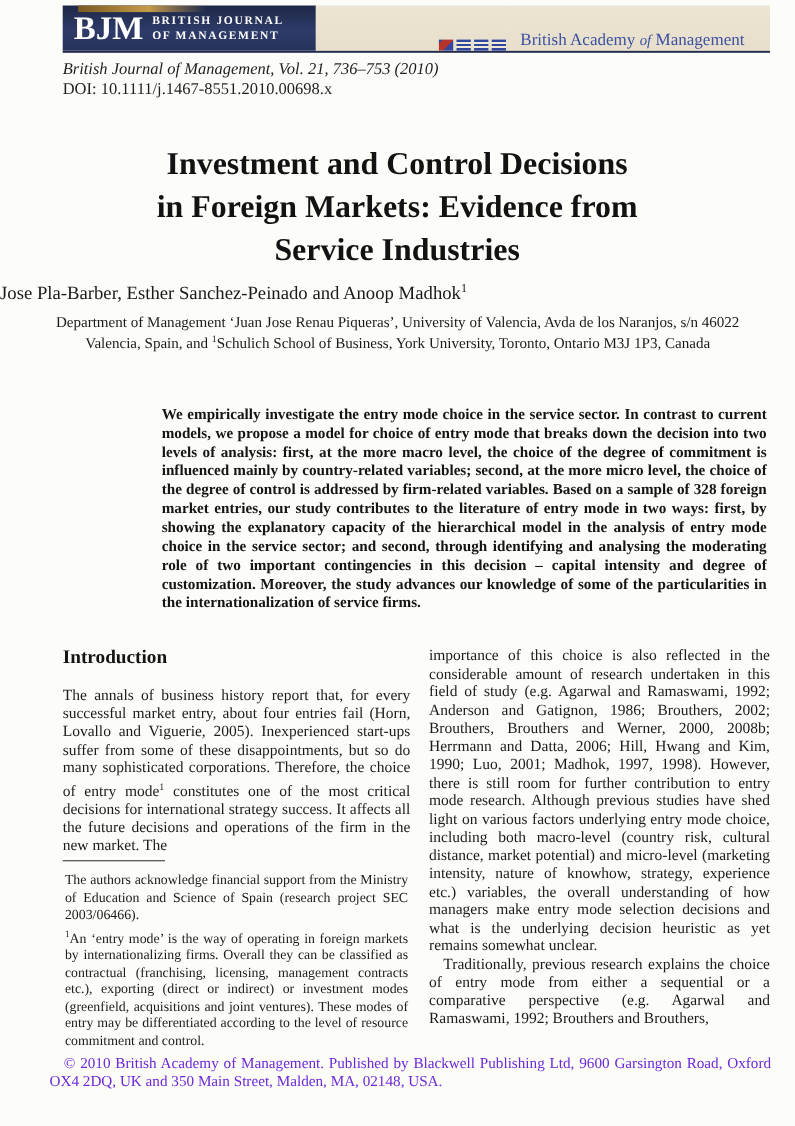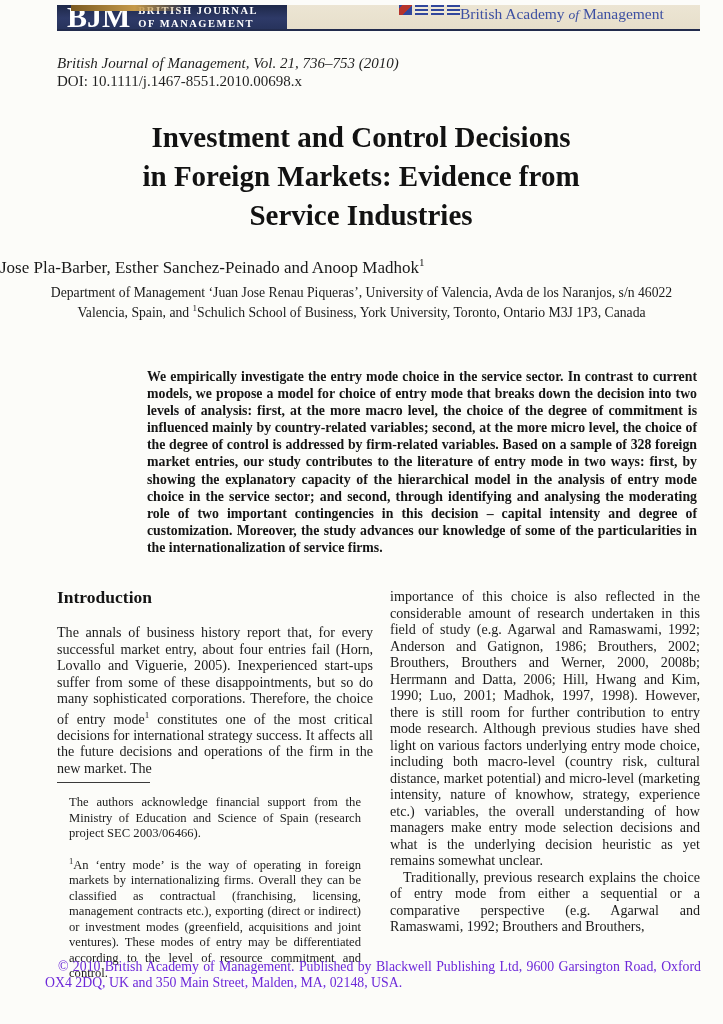--- a/index.html
+++ b/index.html
@@ -7,21 +7,21 @@
   body {
     width: 723px; height: 1024px; position: relative;
     background: #fcfcf9;
     font-family: "Liberation Serif", serif;
     color: #1b1b1b;
     overflow: hidden;
   }
 
   
   .banner {
-    position: absolute; left: 57px; top: 5px; width: 643px; height: 26px;
+    position: absolute; left: 57px; top: 5px; width: 643px; height: 43px;
     display: flex;
     border-bottom: 2px solid #222b4d;
   }
   .banner-left {
     width: 230px; height: 100%;
     background: linear-gradient(180deg, #1e2848 0%, #2e3a68 55%, #27335c 100%);
     position: relative;
     display: flex; align-items: center; gap: 8px; padding-left: 10px;
   }
   .gold-stripe {
@@ -31,40 +31,40 @@
   .bjm-acronym {
     color: #ffffff; font-size: 30px; font-weight: bold; line-height: 1;
   }
   .bjm-name {
     color: #ffffff; font-size: 10.5px; font-weight: bold;
     letter-spacing: 1.5px; line-height: 13px;
   }
   .banner-right {
     flex: 1; height: 100%;
     background: linear-gradient(180deg, #ece5d3 0%, #e7dfcb 100%);
-    display: flex; align-items: flex-start; padding-left: 112px;
+    display: flex; align-items: flex-end; gap: 13px; padding-left: 112px;
   }
   .bam-logo { display: flex; gap: 3px; }
   .bam-logo i { display: block; width: 13px; height: 10px; }
   .bam-block-diag {
     background: linear-gradient(135deg, #31479c 0 16%, #b5342c 16% 58%, #31479c 58% 100%);
   }
   .bam-block-stripes {
     background: linear-gradient(180deg, #31479c 0 20%, #f0ead8 20% 40%, #31479c 40% 60%, #f0ead8 60% 80%, #31479c 80% 100%);
   }
   .academy-name { color: #3d50a2; font-size: 15.5px; white-space: nowrap; }
   .academy-name .of { font-style: italic; font-size: 13.5px; }
 
   
   .citation { position: absolute; left: 57px; top: 55px; font-size: 15px; line-height: 17.5px; color: #1f1f1f; }
   .citation .journal-line { font-style: italic; }
 
   
   .paper-title {
-    position: absolute; top: 99px; left: 61px; width: 600px;
+    position: absolute; top: 111px; left: 61px; width: 600px;
     text-align: center; font-size: 29px; font-weight: bold; line-height: 39px; color: #121212;
   }
   .authors {
     position: absolute; top: 256px; left: 0; width: 642px;
     font-size: 17px; color: #1a1a1a;
   }
   .authors sup { font-size: 11px; }
   .affiliation {
     position: absolute; top: 285px; left: 36px; width: 651px;
     text-align: center; font-size: 13.7px; line-height: 15.9px; color: #1a1a1a;
@@ -85,21 +85,21 @@
   .section-heading { font-size: 17.5px; font-weight: bold; margin: 0 0 16px 0; color: #141414; }
   .body-para {
     font-size: 14.1px; line-height: 16.5px; text-align: justify; margin: 0; color: #1b1b1b;
   }
   .body-para sup { font-size: 9px; }
   .indented { text-indent: 13px; }
 
   
   .footnote-block { position: absolute; top: 782px; left: 57px; width: 316px; }
   .footnote-rule { width: 93px; border: 0; border-top: 1.4px solid #3a3a3a; margin: 0 0 10px 0; }
-  .footnote { font-size: 12.6px; line-height: 15.5px; text-align: justify; margin: 12px; color: #1b1b1b; }
+  .footnote { font-size: 12.6px; line-height: 15.5px; text-align: justify; margin: 2px; color: #1b1b1b; }
   .footnote + .footnote { margin-top: 2px; }
   .footnote sup { font-size: 8.5px; }
 
   
   .page-footer {
     position: absolute; top: 959px; left: 45px; width: 656px;
     font-size: 13.8px; line-height: 16.4px; text-align: justify; text-indent: 13px; color: #6d28d9;
   }
 </style>
 </head>

